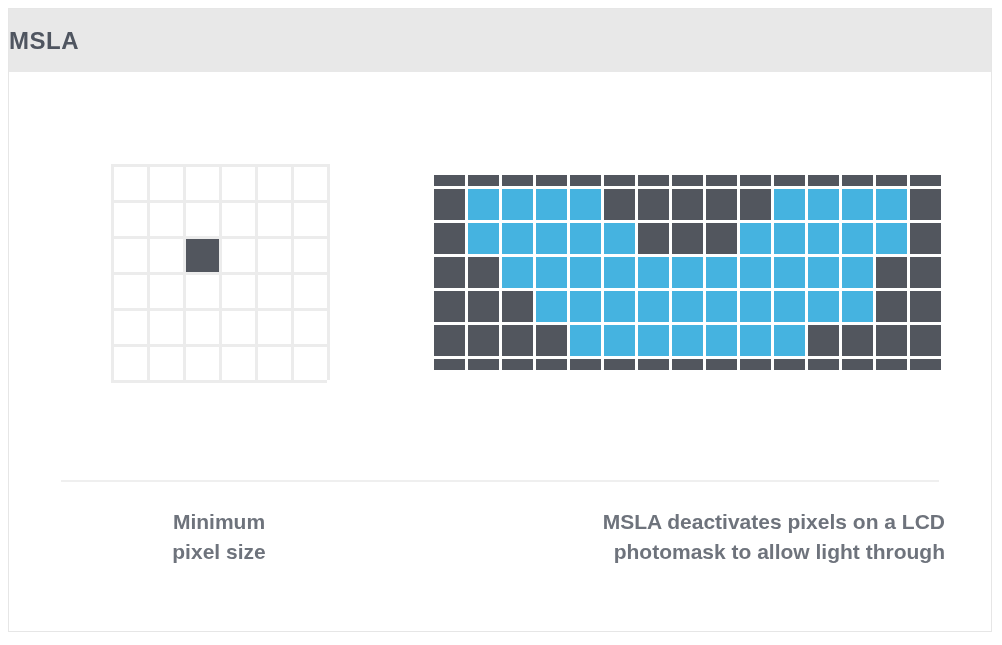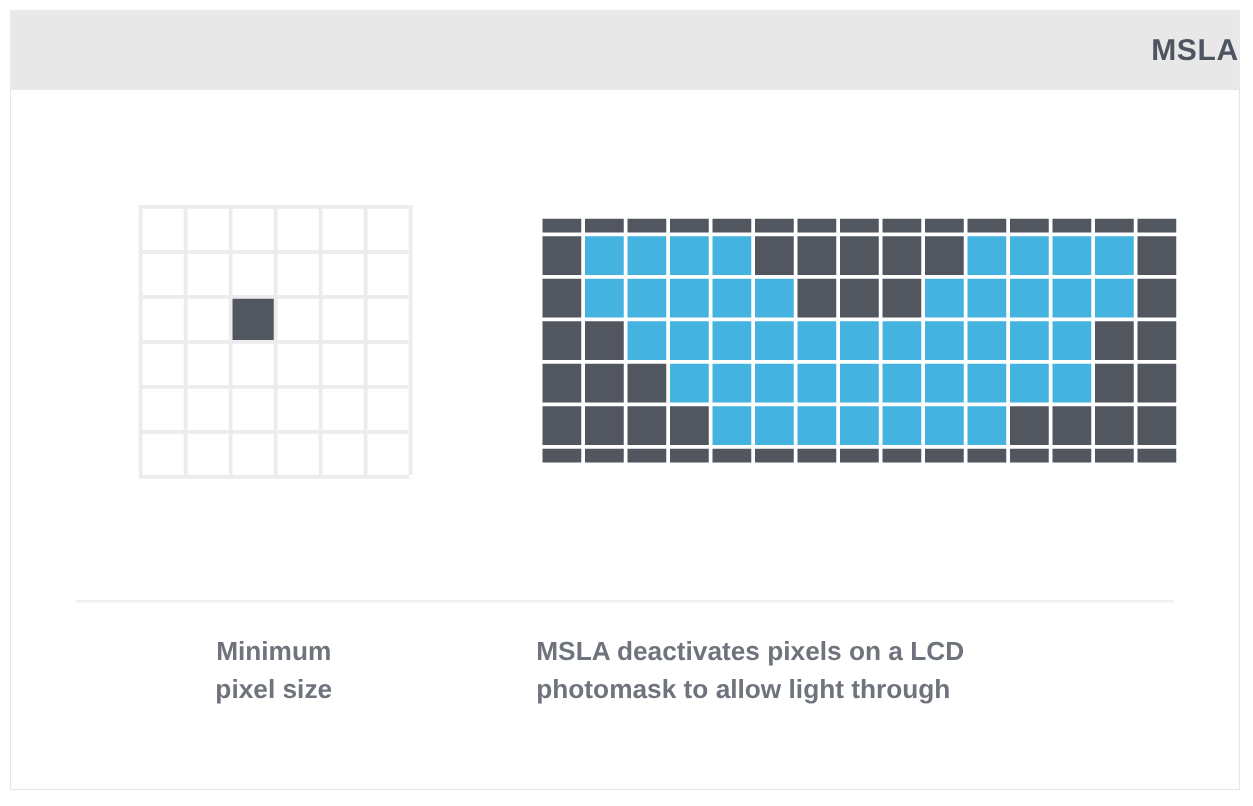--- a/index.html
+++ b/index.html
@@ -26,21 +26,21 @@
     display: flex;
     flex-direction: column;
   }
 
   #card-header {
     height: 63px;
     flex: 0 0 63px;
     background: #e8e8e8;
     display: flex;
     align-items: center;
-    justify-content: flex-end;
+    justify-content: flex-start;
     box-sizing: border-box;
   }
 
   #card-title {
     font-size: 24px;
     font-weight: bold;
     color: #4f5560;
     letter-spacing: 0.5px;
     font-family: "Liberation Sans", sans-serif;
   }
@@ -134,21 +134,21 @@
     display: flex;
     font-weight: bold;
   }
   #caption-left {
     width: 420px;
     flex: 0 0 420px;
     text-align: center;
   }
   #caption-right {
     flex: 1 1 auto;
-    text-align: left;
+    text-align: right;
     padding-right: 46px;
     box-sizing: border-box;
   }
   .caption-text {
     font-size: 21px;
     line-height: 30px;
     color: #6e737c;
     font-family: "Liberation Sans", sans-serif;
     white-space: pre-line;
   }

